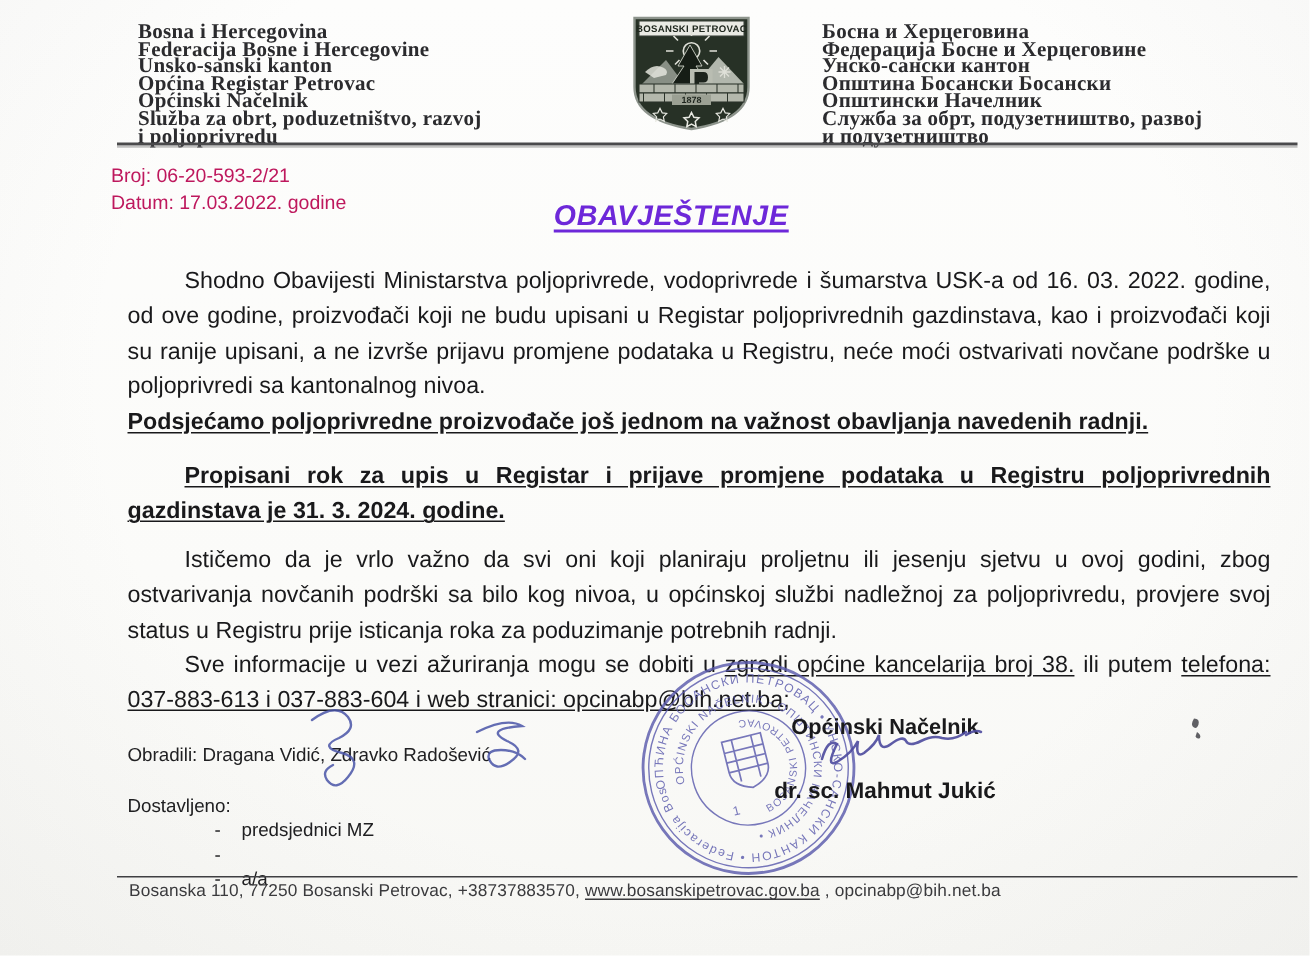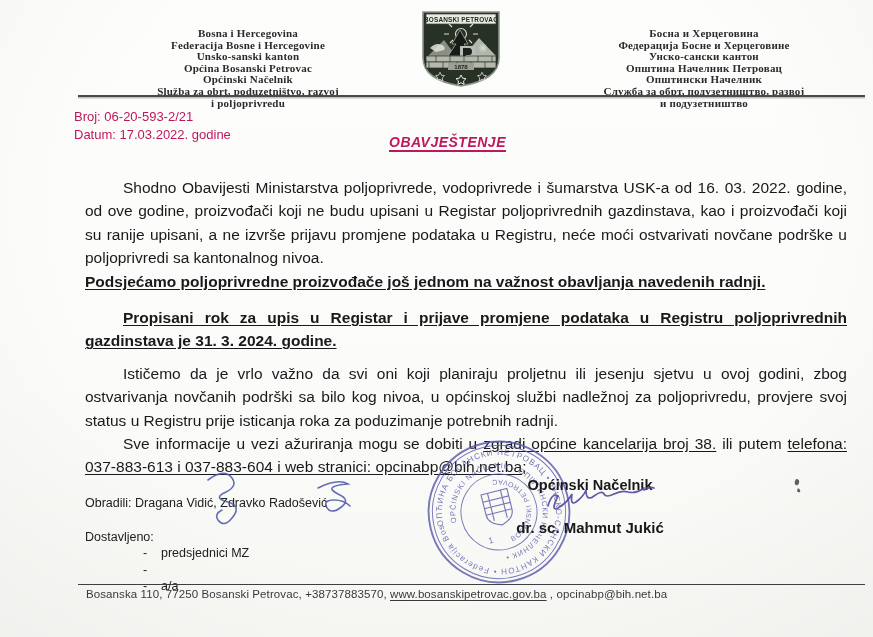--- a/index.html
+++ b/index.html
@@ -6,41 +6,41 @@
   body{
     width:873px;height:637px;position:relative;overflow:hidden;
     background:
       radial-gradient(ellipse at 50% 40%, rgba(255,255,255,0) 60%, rgba(190,190,188,0.12) 100%),
       linear-gradient(180deg,#fdfdfc 0%,#fbfbf9 60%,#f7f7f4 100%);
     font-family:"Liberation Sans","DejaVu Sans",sans-serif;
     color:#1d1d1f;
   }
   
   .hdr-block{
-    position:absolute;top:28px;text-align:center;
+    position:absolute;top:16px;text-align:left;
     font-family:"Liberation Serif","DejaVu Serif",serif;
-    font-weight:bold;font-size:11px;line-height:11.6px;color:#2b2b2e;
+    font-weight:bold;font-size:14px;line-height:11.6px;color:#2b2b2e;
     letter-spacing:.2px;
   }
   #hdr-left{left:92px;width:312px;}
   #hdr-right{left:548px;width:312px;}
   .hdr-block div{white-space:nowrap;}
   #emblem{position:absolute;left:416px;top:4px;width:90px;height:89px;}
   .rule-top{
     position:absolute;left:78px;top:95px;width:787px;height:0;
     border-top:2.2px solid #4a4a4c;box-shadow:0 1.5px 0 rgba(120,120,120,.45);
   }
   
   #meta{position:absolute;left:74px;top:108px;font-size:13px;line-height:17.5px;color:#be185d;}
   
   #title{
     position:absolute;left:0;top:134px;width:100%;text-align:center;
-    font-size:14px;font-weight:bold;font-style:italic;letter-spacing:.5px;
+    font-size:19px;font-weight:bold;font-style:italic;letter-spacing:.5px;
     text-decoration:underline;text-underline-offset:3px;text-decoration-thickness:2px;
-    padding-left:22px;box-sizing:border-box;color:#be185d;
+    padding-left:22px;box-sizing:border-box;color:#6d28d9;
   }
   
   #body-text{
     position:absolute;left:85px;top:176px;width:762px;
     font-size:15.5px;line-height:23.4px;text-align:justify;color:#19191b;
   }
   #body-text p{margin:0;}
   .ind{text-indent:38px;}
   .bu{font-weight:bold;text-decoration:underline;text-underline-offset:2px;}
   .u{text-decoration:underline;text-underline-offset:2px;}
@@ -61,21 +61,21 @@
   .rule-bottom{position:absolute;left:78px;top:584px;width:787px;border-top:1.6px solid #3f3f42;}
   #footer{position:absolute;left:86px;top:588px;font-size:11.5px;color:#3a3a3d;letter-spacing:.1px;}
 </style>
 </head>
 <body>
 
 <div class="hdr-block" id="hdr-left">
   <div>Bosna i Hercegovina</div>
   <div>Federacija Bosne i Hercegovine</div>
   <div>Unsko-sanski kanton</div>
-  <div>Općina Bosanski Petrovac</div>
+  <div>Općina Registar Petrovac</div>
   <div>Općinski Načelnik</div>
   <div>Služba za obrt, poduzetništvo, razvoj</div>
   <div>i poljoprivredu</div>
 </div>
 
 <div id="emblem">
   <svg width="90" height="89" viewBox="0 0 90 89">
 
     <path d="M7 8 h76 v46 q0 22 -38 28 q-38 -6 -38 -28 z" fill="#273126" stroke="#8d948c" stroke-width="1.6"></path>
 
@@ -116,21 +116,21 @@
       <path d="M45 71 l1.6 3.2 3.4 .4 -2.5 2.4 .6 3.4 -3.1 -1.7 -3.1 1.7 .6 -3.4 -2.5 -2.4 3.4 -.4 z"></path>
       <path d="M66 68 l2 4 4 .5 -3 3 .8 4 -3.8 -2 -3.8 2 .8 -4 -3 -3 4 -.5 z" transform="scale(.75) translate(22,23)"></path>
     </g>
   </svg>
 </div>
 
 <div class="hdr-block" id="hdr-right">
   <div>Босна и Херцеговина</div>
   <div>Федерација Босне и Херцеговине</div>
   <div>Унско-сански кантон</div>
-  <div>Општина Начелник Петровац</div>
+  <div>Општина Босански Босански</div>
   <div>Општински Начелник</div>
   <div>Служба за обрт, подузетништво, развој</div>
   <div>и подузетништво</div>
 </div>
 
 <div class="rule-top"></div>
 
 <div id="meta">
   <div>Broj: 06-20-593-2/21</div>
   <div>Datum: 17.03.2022. godine</div>

